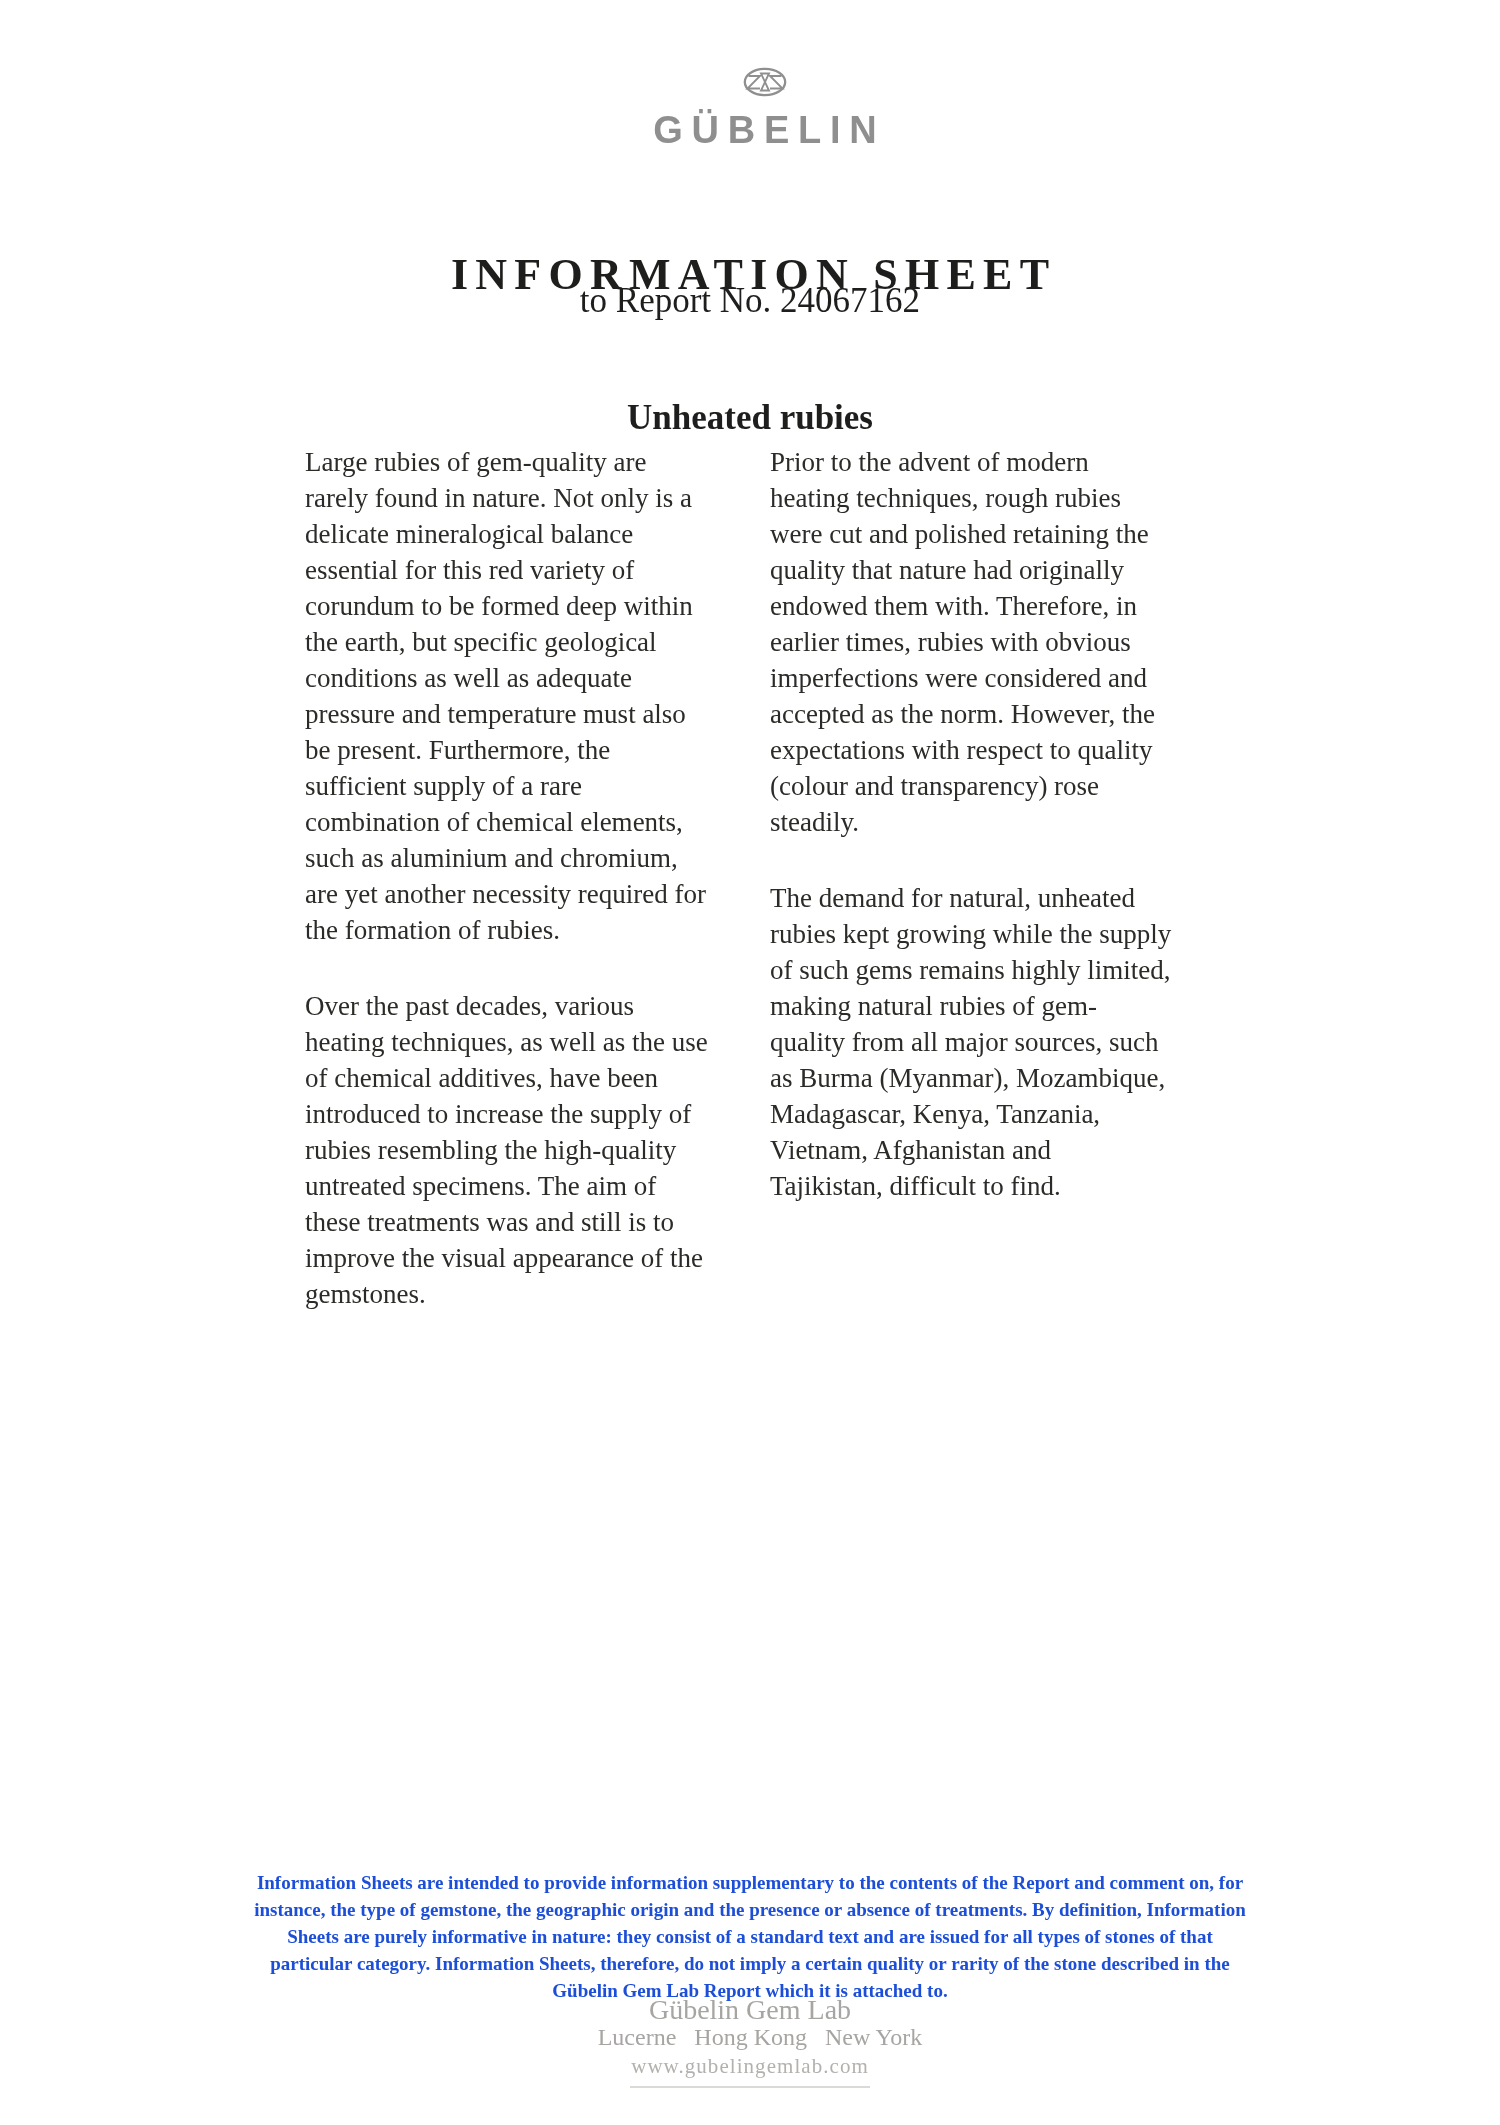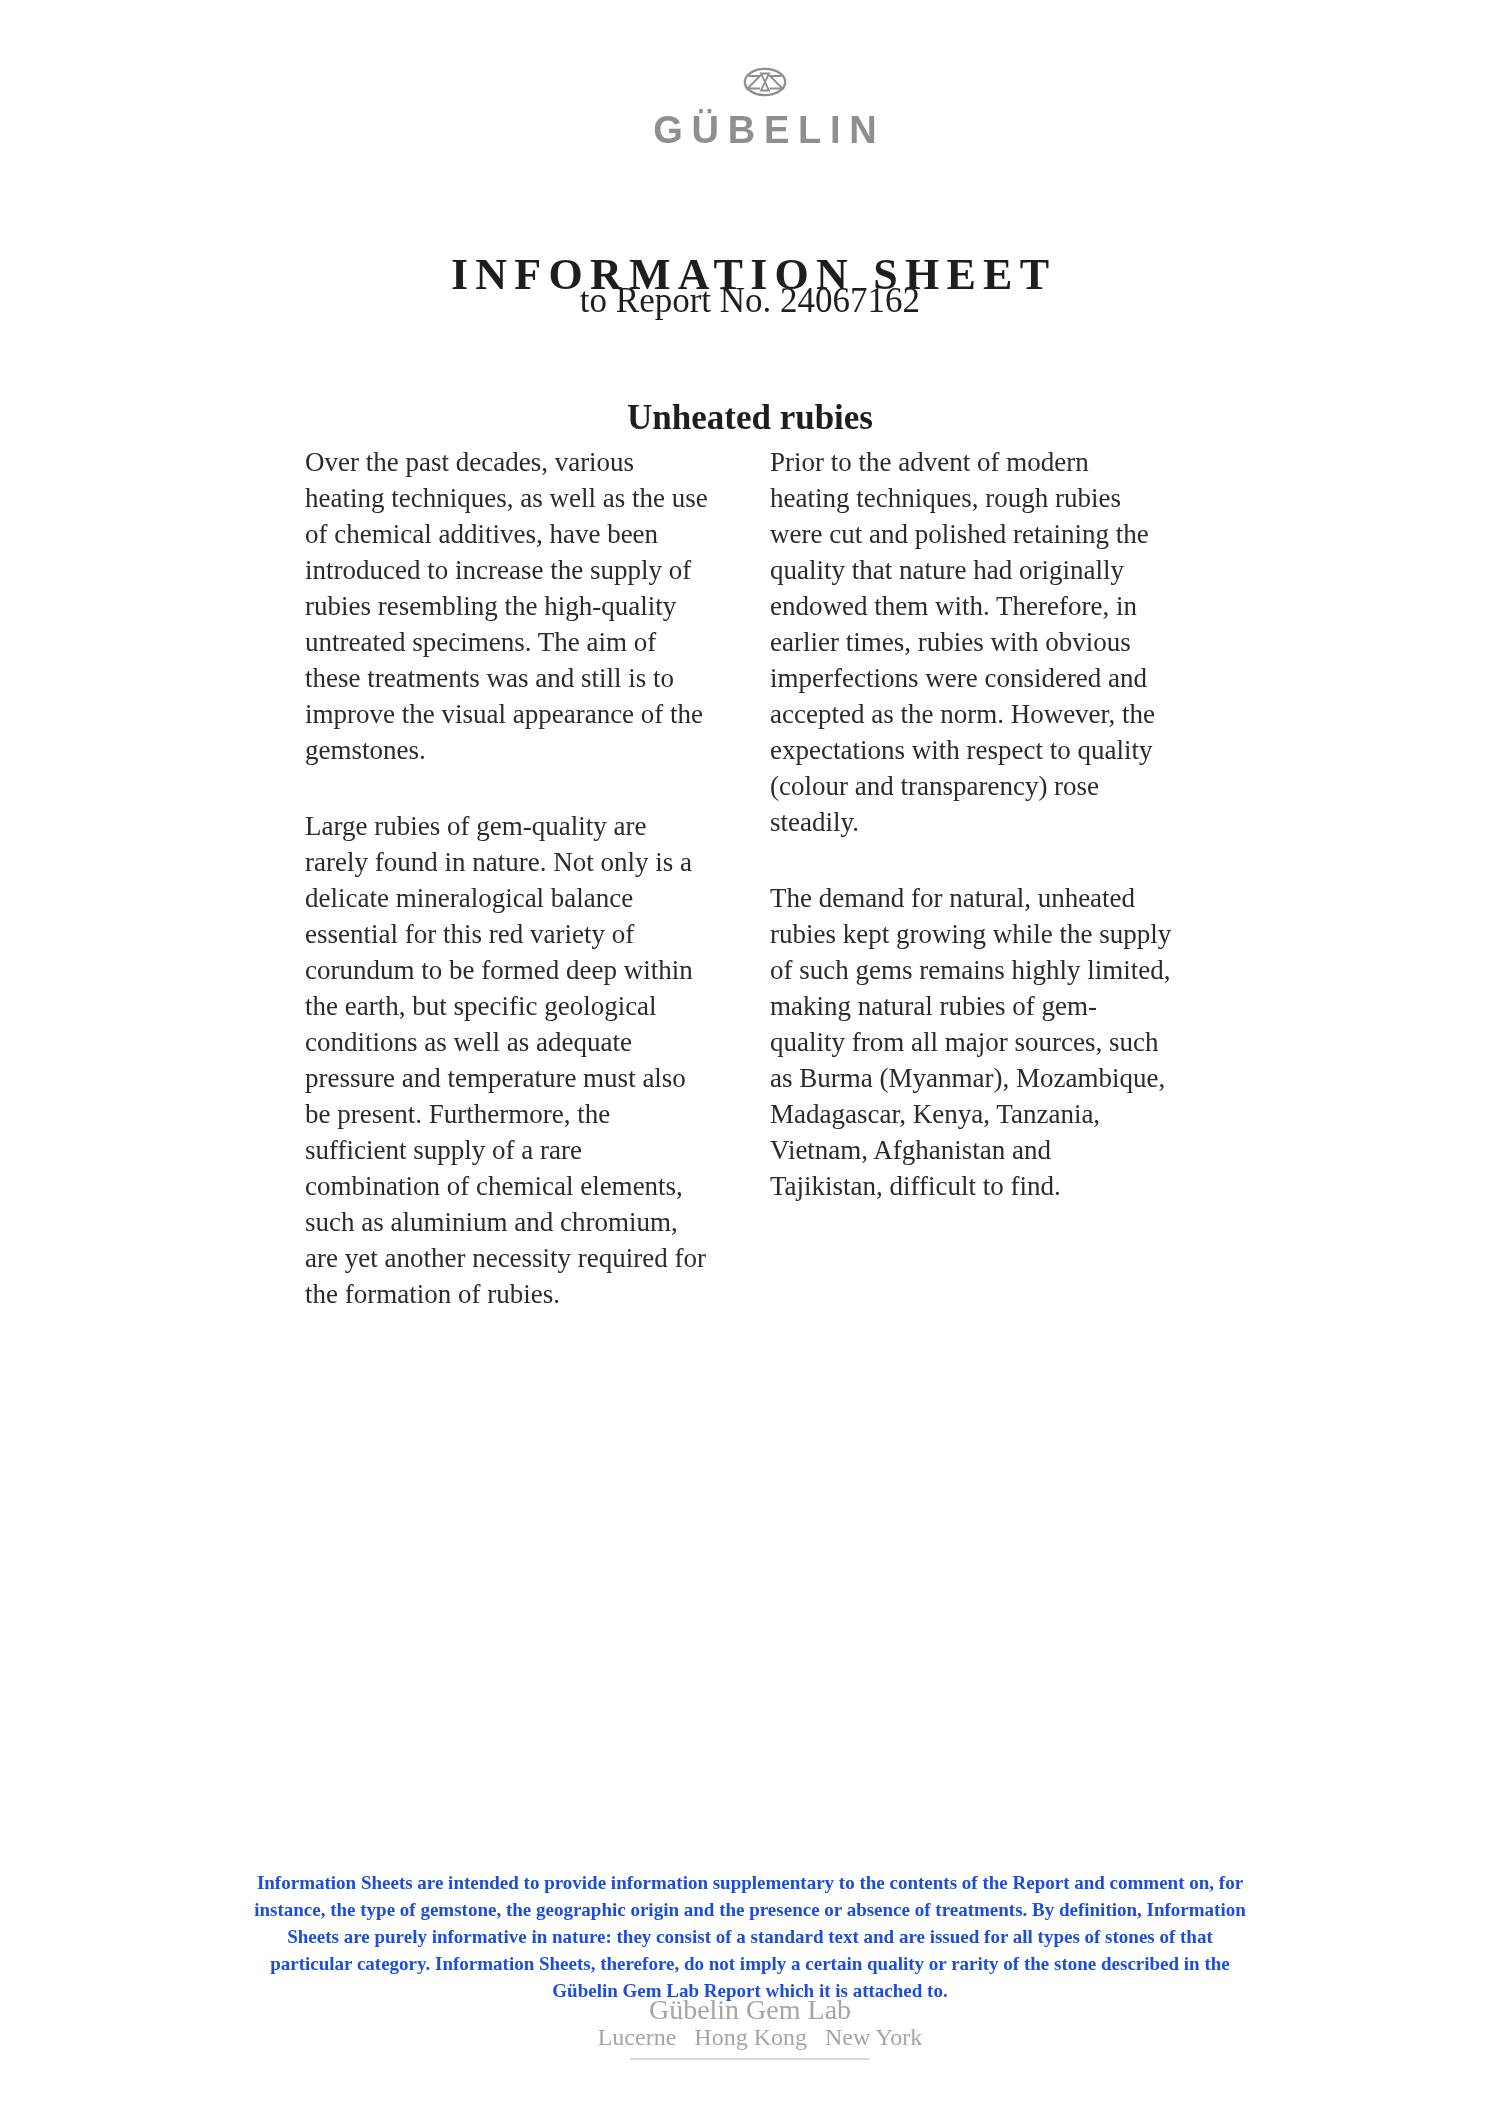--- a/index.html
+++ b/index.html
@@ -94,43 +94,43 @@
   </header>
 
   <h1 class="title">INFORMATION SHEET</h1>
 
   <div class="report-line">to Report No. 24067162</div>
 
   <h2 class="subject">Unheated rubies</h2>
 
   <main>
     <div class="col col-left">
-      <p>Over the past decades, various
-heating techniques, as well as the use
-of chemical additives, have been
-introduced to increase the supply of
-rubies resembling the high-quality
-untreated specimens. The aim of
-these treatments was and still is to
-improve the visual appearance of the
-gemstones.</p>
       <p>Large rubies of gem-quality are
 rarely found in nature. Not only is a
 delicate mineralogical balance
 essential for this red variety of
 corundum to be formed deep within
 the earth, but specific geological
 conditions as well as adequate
 pressure and temperature must also
 be present. Furthermore, the
 sufficient supply of a rare
 combination of chemical elements,
 such as aluminium and chromium,
 are yet another necessity required for
 the formation of rubies.</p>
+      <p>Over the past decades, various
+heating techniques, as well as the use
+of chemical additives, have been
+introduced to increase the supply of
+rubies resembling the high-quality
+untreated specimens. The aim of
+these treatments was and still is to
+improve the visual appearance of the
+gemstones.</p>
     </div>
     <div class="col col-right">
       <p>Prior to the advent of modern
 heating techniques, rough rubies
 were cut and polished retaining the
 quality that nature had originally
 endowed them with. Therefore, in
 earlier times, rubies with obvious
 imperfections were considered and
 accepted as the norm. However, the
@@ -147,16 +147,17 @@
 Vietnam, Afghanistan and
 Tajikistan, difficult to find.</p>
     </div>
   </main>
 
   <p class="disclaimer">Information Sheets are intended to provide information supplementary to the contents of the Report and comment on, for instance, the type of gemstone, the geographic origin and the presence or absence of treatments. By definition, Information Sheets are purely informative in nature: they consist of a standard text and are issued for all types of stones of that particular category. Information Sheets, therefore, do not imply a certain quality or rarity of the stone described in the Gübelin Gem Lab Report which it is attached to.</p>
 
   <footer class="lab-block">
     <div class="lab-name">Gübelin Gem Lab</div>
     <div class="lab-cities">Lucerne   Hong Kong   New York</div>
+    <div class="lab-site">www.gubelingemlab.com</div>
     <div class="lab-divider"></div>
   </footer>
 
 </div>
 
 </body></html>

